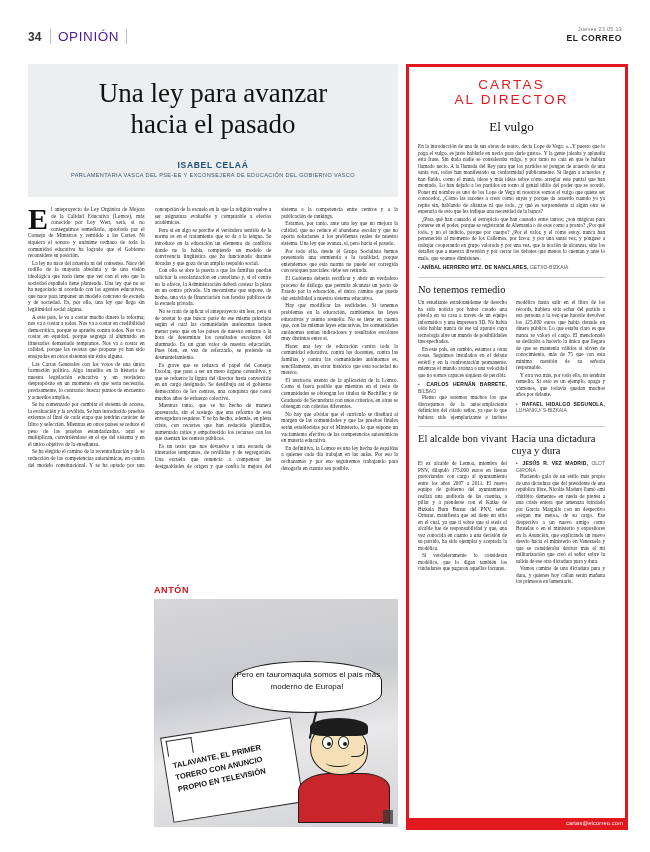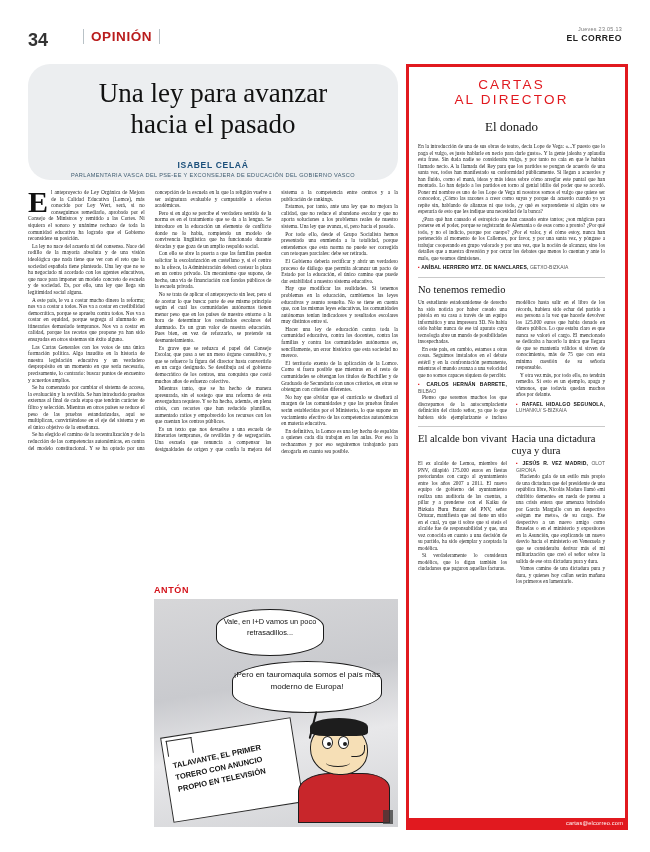--- a/index.html
+++ b/index.html
@@ -11,47 +11,47 @@
   }
   .page { position: relative; width: 650px; height: 852px; background:#fff; }
 
   
   .masthead {
     position: absolute; left: 0; top: 0; width: 650px; height: 52px;
   }
   .folio {
     position: absolute; left: 28px; top: 30px;
     font-family: "Liberation Sans", sans-serif;
-    font-weight: bold; font-size: 18px; color: #333;
+    font-weight: bold; font-size: 12px; color: #333;
   }
   .section-name {
     position: absolute; left: 50px; top: 29px;
     font-family: "Liberation Sans", sans-serif;
-    font-weight: bold; font-size: 13.5px; letter-spacing: .6px;
-    color: #b91c1c;
+    font-weight: normal; font-size: 13.5px; letter-spacing: .6px;
+    color: #4c1d95;
     border-left: 1px solid #b9c2c7; border-right: 1px solid #b9c2c7;
-    padding: 0 7px; line-height: 15px; margin-left: 33px;
+    padding: 0 7px; line-height: 15px;
   }
   .masthead-right {
     position: absolute; right: 28px; top: 26px; text-align: right;
   }
   .issue-date {
     font-family: "Liberation Sans", sans-serif;
     font-size: 5.4px; letter-spacing: .3px; color: #777;
   }
   .paper-name {
     font-family: "Liberation Sans", sans-serif;
     font-weight: bold; font-size: 8.6px; letter-spacing: .5px; color: #222;
     margin-top: 1px;
   }
 
   
   .article { position: absolute; left: 28px; top: 64px; width: 370px; }
   .head-box {
-    background: #eceef0; padding: 14px 12px 2px 12px; text-align: center; border-radius: 22px;
+    background: #eceef0; padding: 14px 12px 19px 12px; text-align: center;
   }
   .headline {
     font-family: "Liberation Serif", serif;
     font-size: 27px; line-height: 31px; color: #111; font-weight: normal;
   }
   .author {
     font-family: "Liberation Sans", sans-serif;
     font-weight: bold; font-size: 8.5px; letter-spacing: .7px;
     color: #1b4f7a; margin-top: 20px;
   }
@@ -251,21 +251,20 @@
         <p>Hacer una ley de educación contra toda la comunidad educativa, contra los docentes, contra las familias y contra las comunidades autónomas es, sencillamente, un error histórico que esta sociedad no merece.</p>
         <p>El territorio exento de la aplicación de la Lomce. Como si fuera posible que mientras en el resto de comunidades se obtengan los títulos de Bachiller y de Graduado de Secundaria con unos criterios, en otras se obtengan con criterios diferentes.</p>
         <p>No hay que olvidar que el currículo se diseñará al margen de las comunidades y que las pruebas finales serán establecidas por el Ministerio, lo que supone un vaciamiento efectivo de las competencias autonómicas en materia educativa.</p>
         <p>En definitiva, la Lomce es una ley hecha de espaldas a quienes cada día trabajan en las aulas. Por eso la rechazamos y por eso seguiremos trabajando para derogarla en cuanto sea posible.</p>
       </div>
   </div>
 
   <div class="cartoon-wrap">
     <div class="cartoon-label">ANTÓN</div>
     <div class="cartoon">
-      <div class="bubble bubble-1">Vale, en I+D vamos un poco retrasadillos...</div>
       <div class="bubble bubble-2">¡Pero en tauromaquia somos el país más moderno de Europa!</div>
       <div class="bubble-tail"></div>
 
       <div class="newspaper">
         <div class="news-fold"></div>
         <div class="news-text">TALAVANTE, EL PRIMER TORERO CON ANUNCIO PROPIO EN TELEVISIÓN</div>
       </div>
 
       <div class="face">
         <div class="face-body"></div>
@@ -282,21 +281,21 @@
     </div>
   </div>
 
   <div class="letters">
     <div class="letters-inner">
       <div class="letters-title">
         <div>CARTAS</div>
         <div>AL DIRECTOR</div>
       </div>
 
-      <div class="lead-headline">El donado</div>
+      <div class="lead-headline">El vulgo</div>
       <div class="letters-body" id="lead-body">
           <p>En la introducción de una de sus obras de teatro, decía Lope de Vega: «...Y puesto que lo paga el vulgo, es justo hablarle en necio para darle gusto». Y la gente jaleaba y aplaudía esta frase. Sin duda nadie se consideraba vulgo, y por tanto no caía en que le habían llamado necio. A la llamada del Rey para que los partidos se pongan de acuerdo de una santa vez, todos han manifestado su conformidad públicamente. Si llegan a acuerdos y han fluido, como el maná, ideas y más ideas sobre cómo arreglar este puntal que han montado. Lo han dejado a los partidos en torno al genial idilio del poder que se acordó. Poner mi nombre es uno de los Lope de Vega ni nosotros somos el vulgo que quiere ser conocedor, ¿Cómo las razones a creer como suyas y porque da acuerdo cuando yo ya repite sin, hablando de alianzas ni que todo, ¿y qué es sorprendente si algún otro se esperaría de esto que les indique una necesidad de la banca?</p>
           <p>¿Para qué han causado el estropicio que han causado entre tantos; ¿son mágicas para ponerse en el poder, porque se registrarán de Alemania o de esas como a pronto? ¿Por qué todo, y no el indicio, porque por cuerpo? ¿Por el valor, y el cómo estoy, nunca han pertenecido al momento de los Callemos, por favor, y por una santa vez, y póngase a trabajar cooperando en grupo valorado y por una vez, que la noción de alcanzar, sino los detalles que a nuestra diversión y por cerrar los debates que menos lo cuentan y ante lo malo, que veamos dimisiones.</p>
         </div>
       <div class="sig">
         <span class="bullet">▪</span>
         <span class="name">ANÍBAL HERRERO MTZ. DE NANCLARES,</span>
         <span class="place">GETXO-BIZKAIA</span>
       </div>
 

